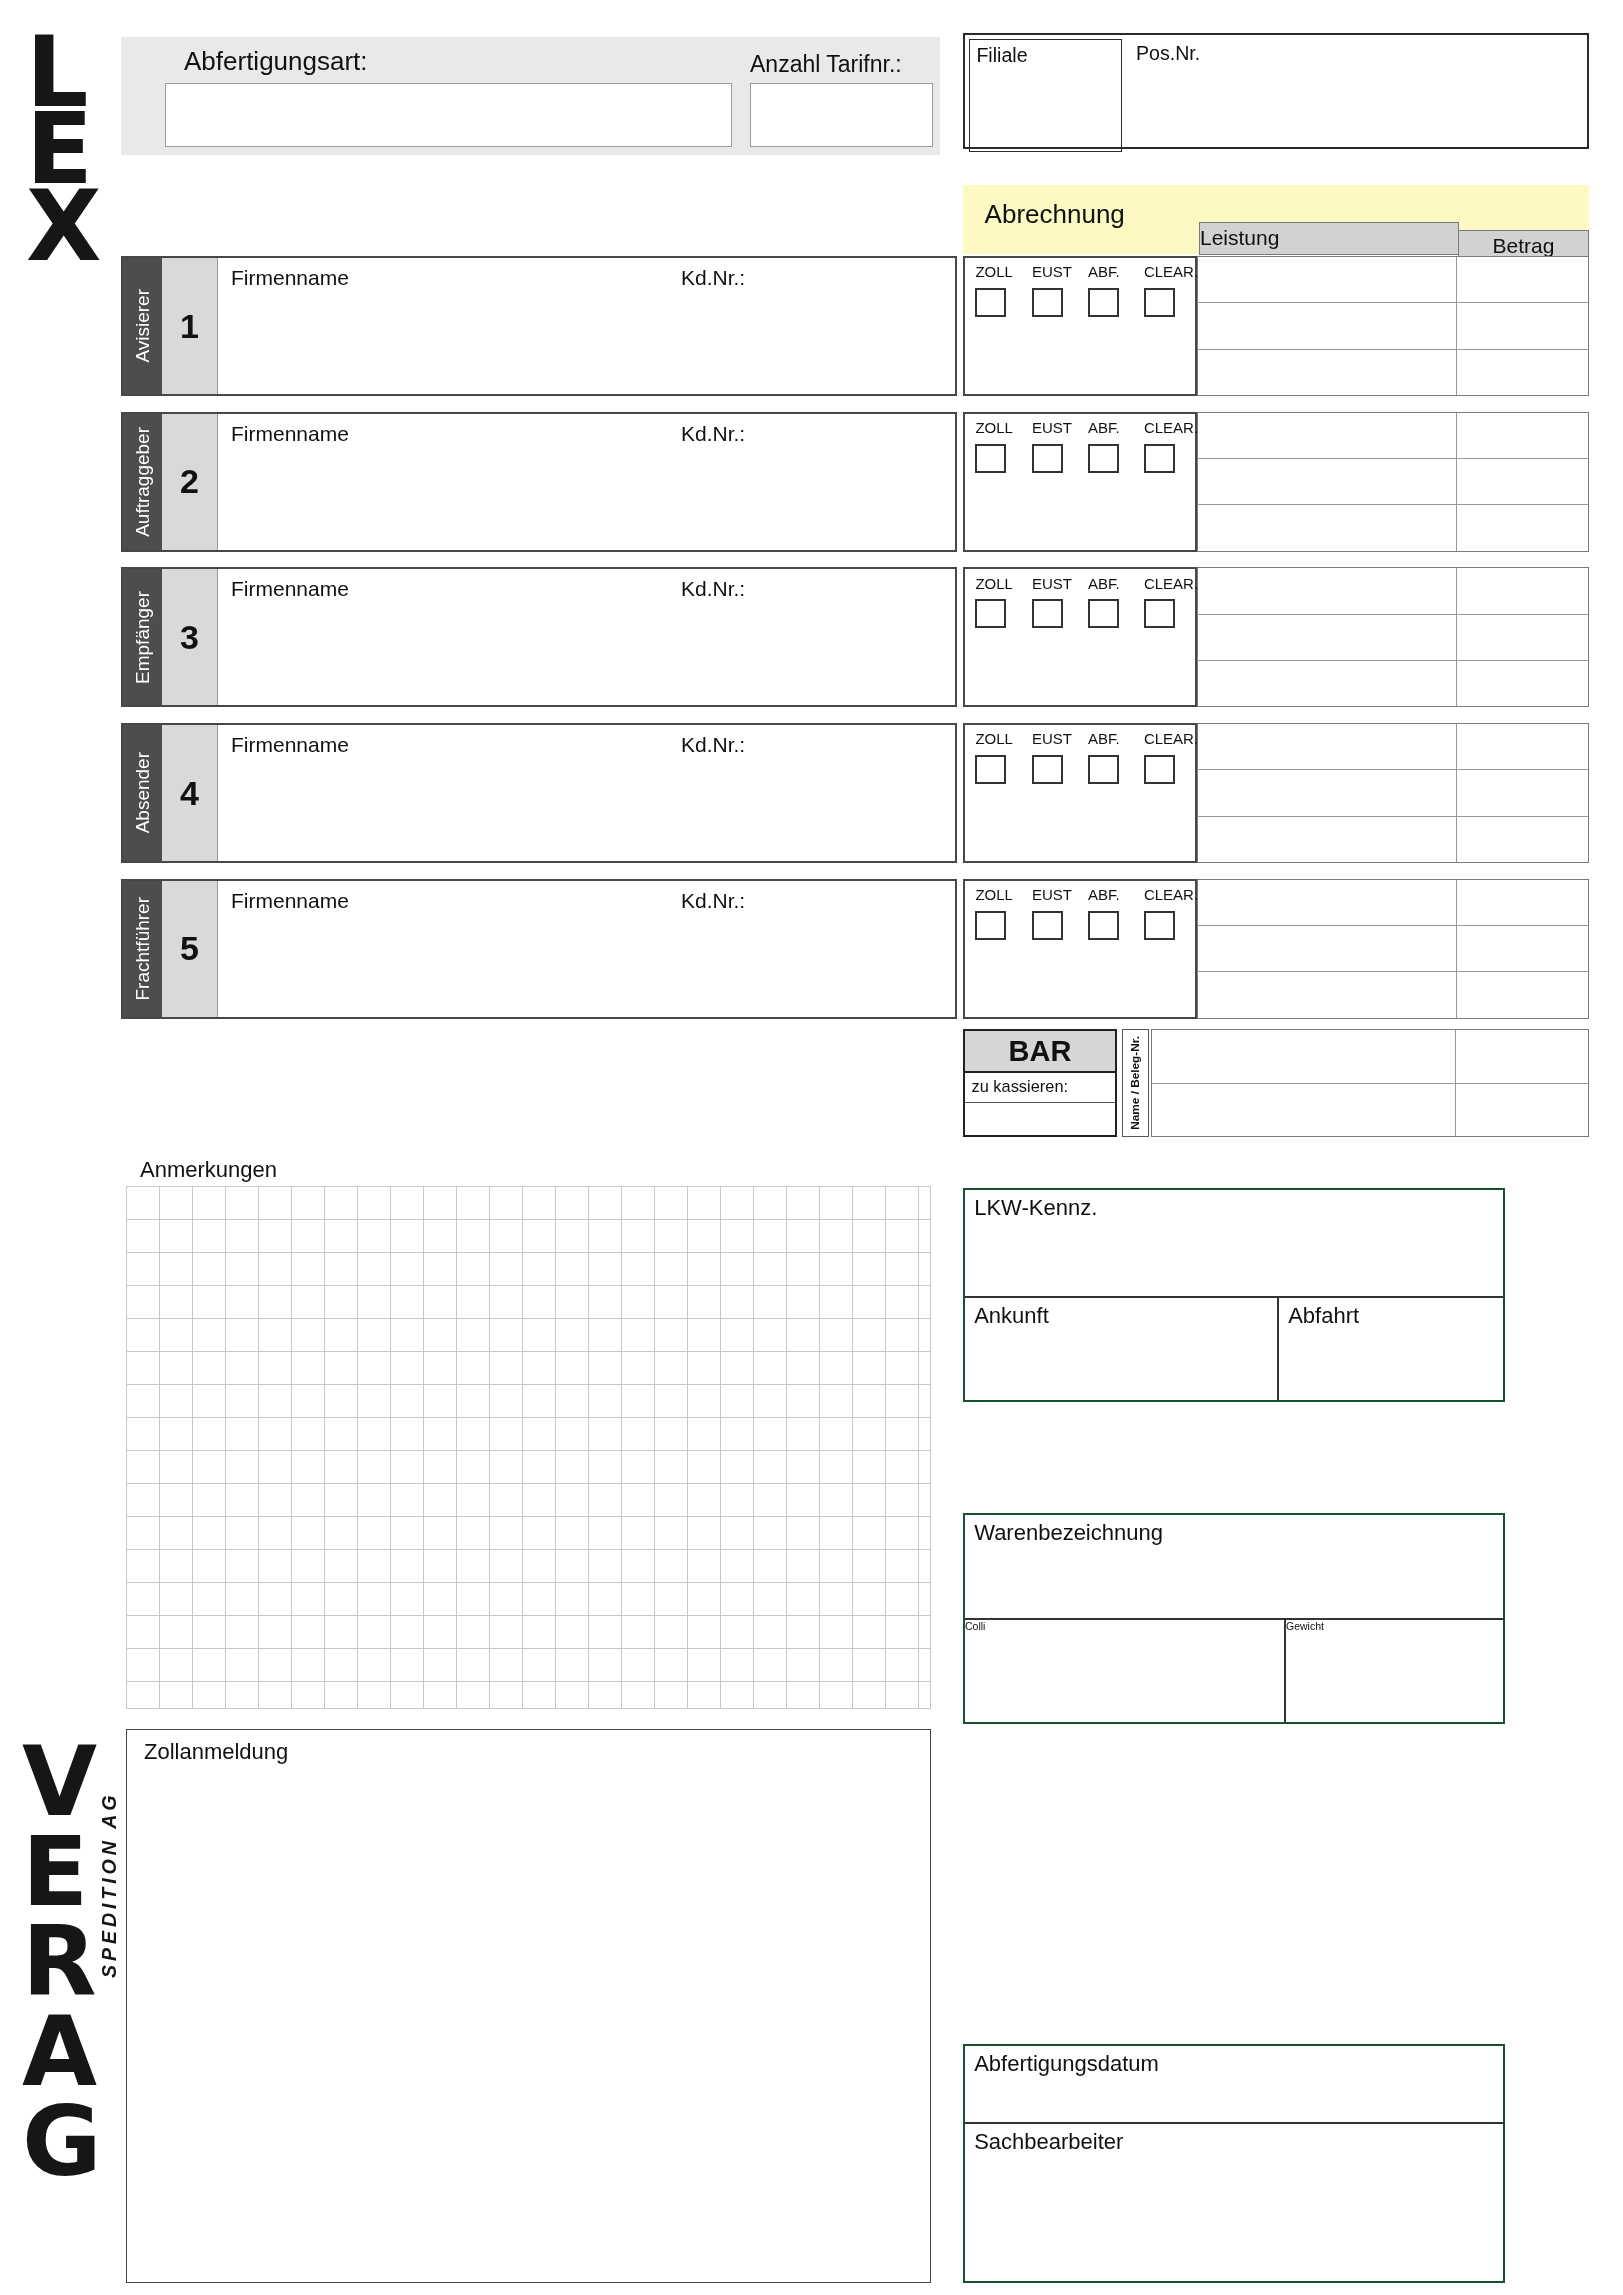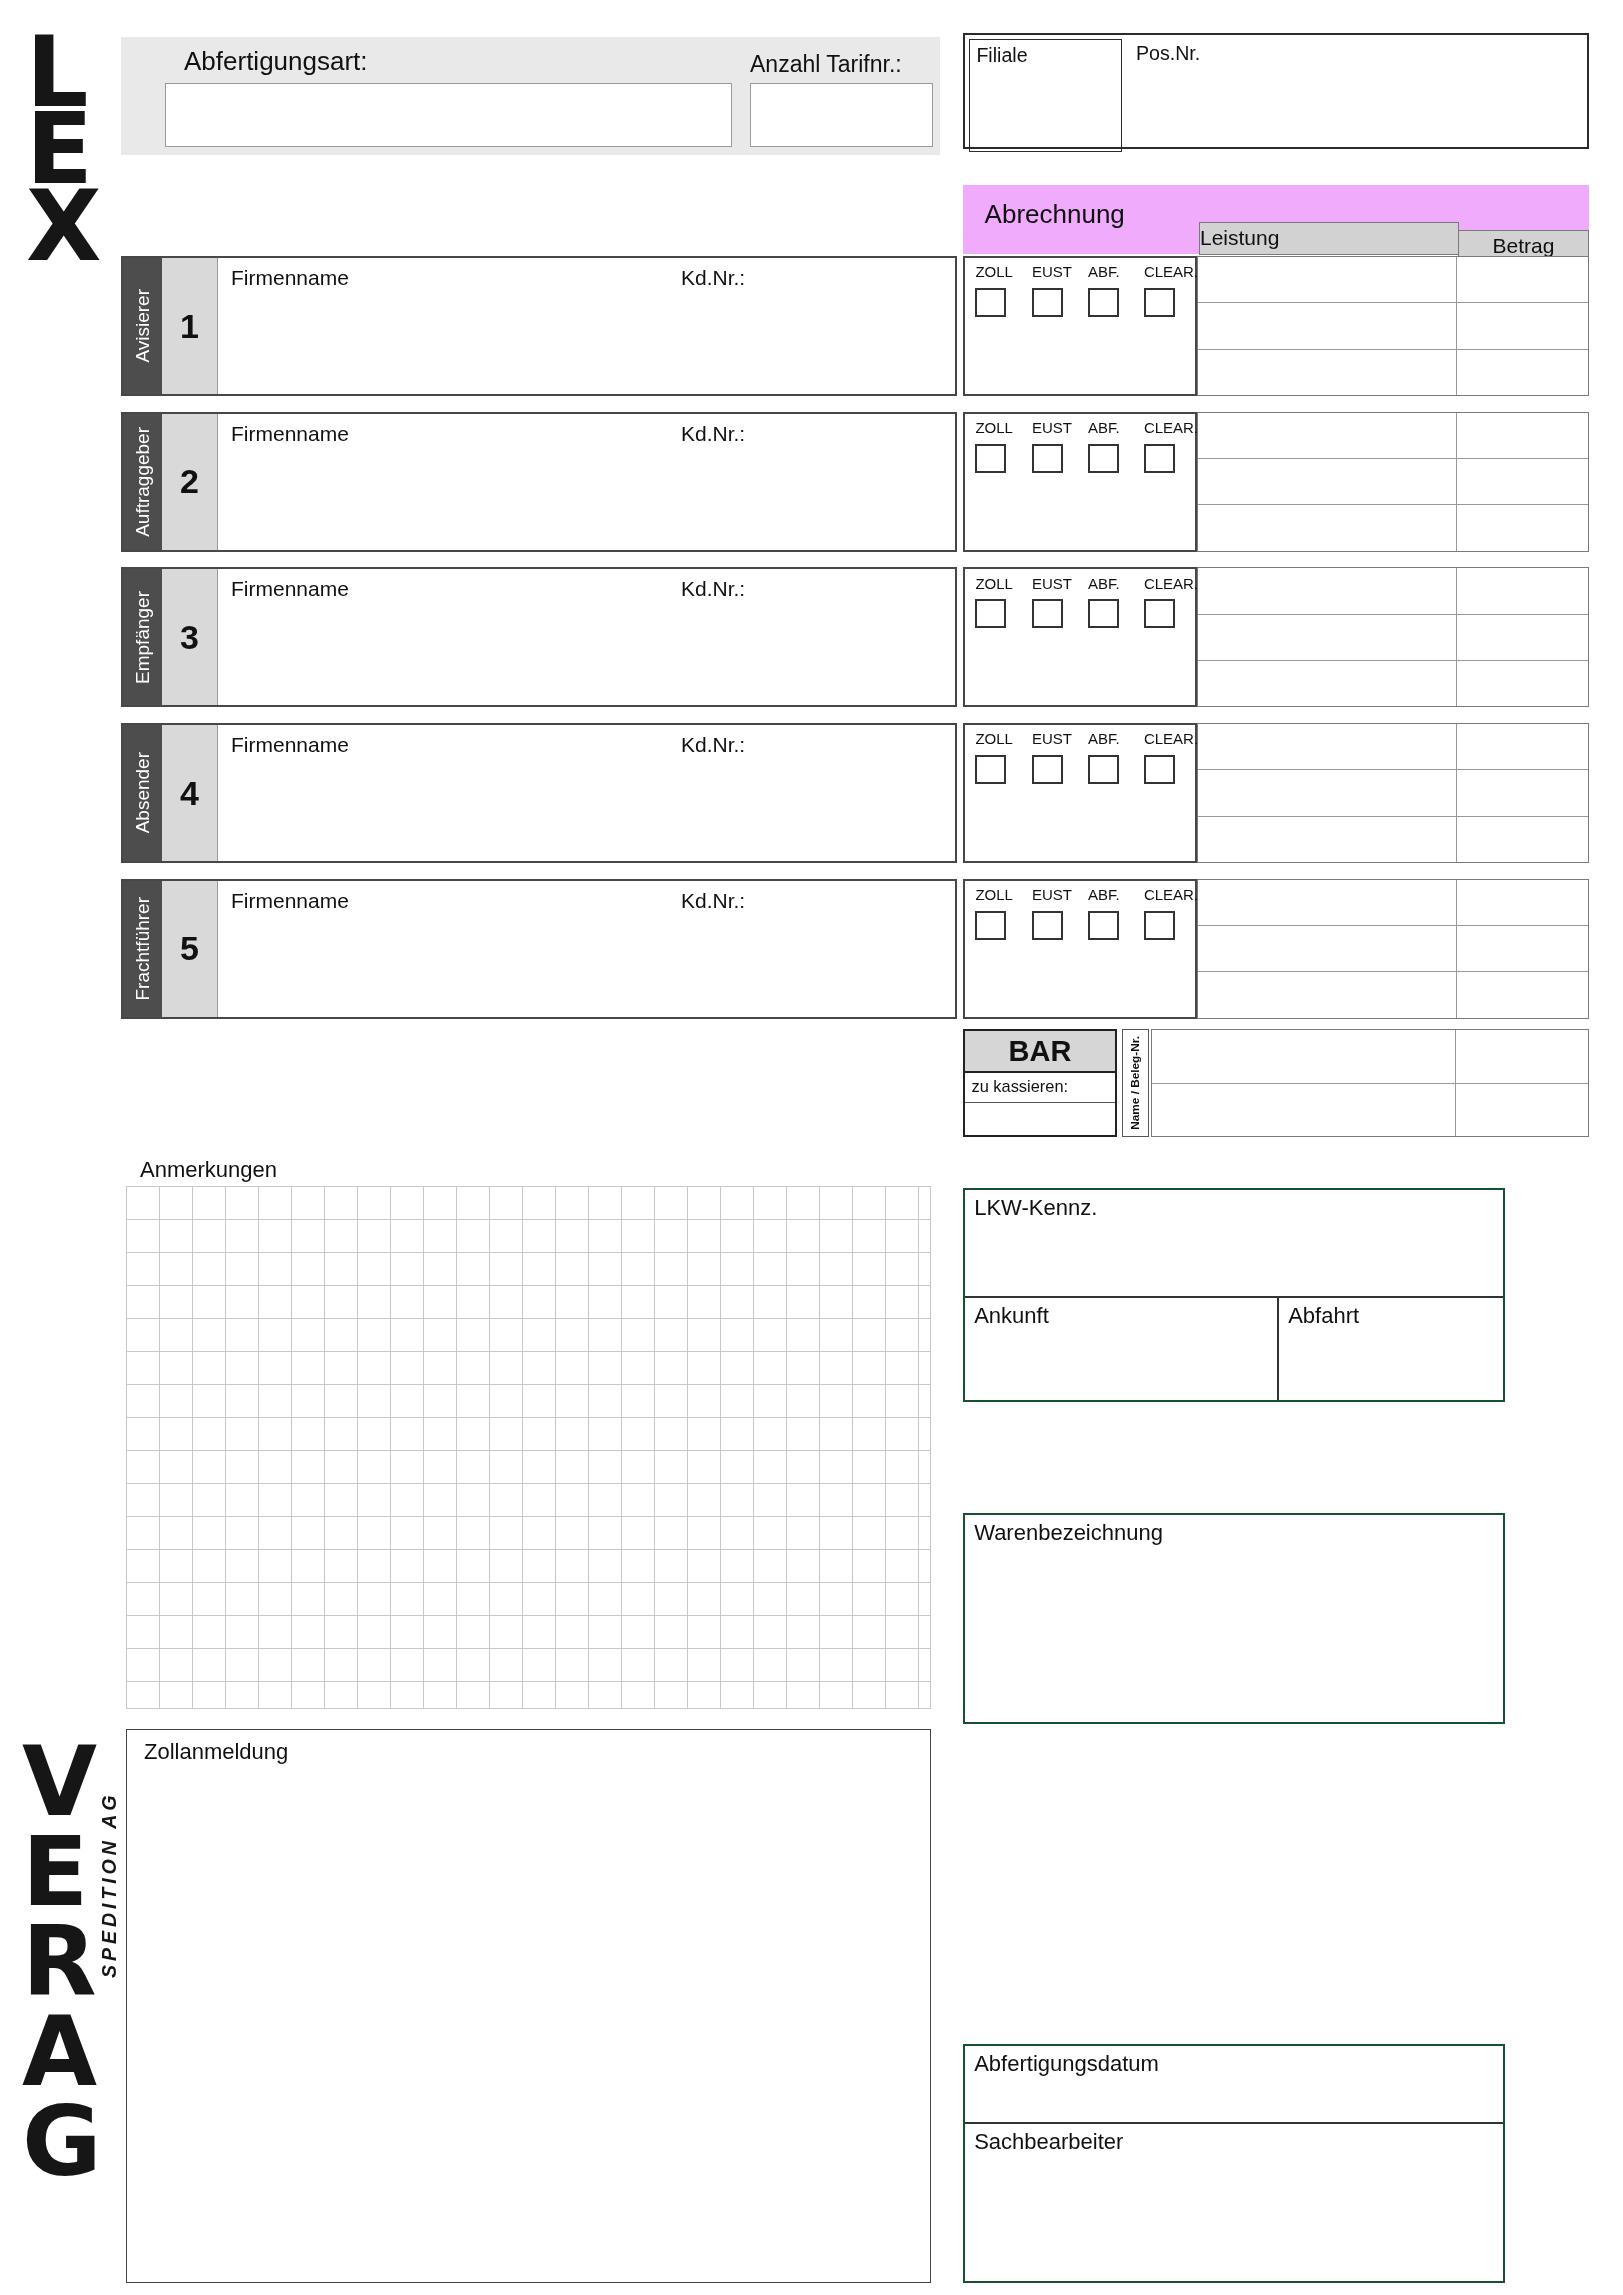--- a/index.html
+++ b/index.html
@@ -24,21 +24,21 @@
   .anzahl-label { position:absolute; left:629px; top:14.4px; font-size:23px; }
   .anzahl-input { position:absolute; left:629px; top:46px; width:183px; height:64px; background:#fff; border:1.3px solid #9a9a9a; }
 
   .filiale-box { position:absolute; left:963px; top:33px; width:626px; height:116px; border:2px solid #2b2b2b; background:#fff; }
   .filiale-inner { position:absolute; left:3.9px; top:3.9px; width:153px; height:113px; border:1.3px solid #2b2b2b; }
   .filiale-inner .lbl { position:absolute; left:6.5px; top:3.9px; font-size:19.6px; }
   .posnr-lbl { position:absolute; left:171px; top:6.5px; font-size:19.6px; }
   .posnr-field { position:absolute; left:161px; top:0; right:0; bottom:0; }
 
   
-  .abrechnung-band { position:absolute; left:963px; top:185px; width:626px; height:69px; background:#f0abfc; }
+  .abrechnung-band { position:absolute; left:963px; top:185px; width:626px; height:69px; background:#fef9c3; }
   .abrechnung-title { position:absolute; left:21.6px; top:14.4px; font-size:26px; }
   .col-header { position:absolute; top:37px; height:33px; background:#d2d2d2; border:1.3px solid #7a7a7a; font-size:21px; line-height:30px; }
   .col-header.leistung { left:236px; width:260px; padding-left:0; }
   .col-header.betrag { left:495px; width:131px; text-align:center;margin-top:8px; }
 
   
   .blocks { position:absolute; left:121px; top:256px; width:1468px; display:flex; flex-direction:column; gap:15.7px; }
   .block { height:140px; display:flex; }
   .party-left { width:836px; border:2px solid #474747; display:flex; background:#fff; }
   .role-bar { width:39px; background:#4d4d4d; color:#fff; display:flex; align-items:center; justify-content:center; }
@@ -399,20 +399,28 @@
         <span class="lbl2">Ankunft</span>
       </div>
       <div class="cell cell-abfahrt">
         <span class="lbl2">Abfahrt</span>
       </div>
     </div>
   </div>
 
   <div class="rbox waren-box">
     <span class="lbl">Warenbezeichnung</span>
+    <div class="waren-bottom">
+      <div class="cell-colli">
+        <span class="lbl2">Colli</span>
+      </div>
+      <div class="cell-gewicht">
+        <span class="lbl2">Gewicht</span>
+      </div>
+    </div>
   </div>
 
   <div class="zoll-box">
     <span class="lbl">Zollanmeldung</span>
   </div>
 
   <div class="rbox datum-box">
     <div class="datum-top">
       <span class="lbl2">Abfertigungsdatum</span>
     </div>

